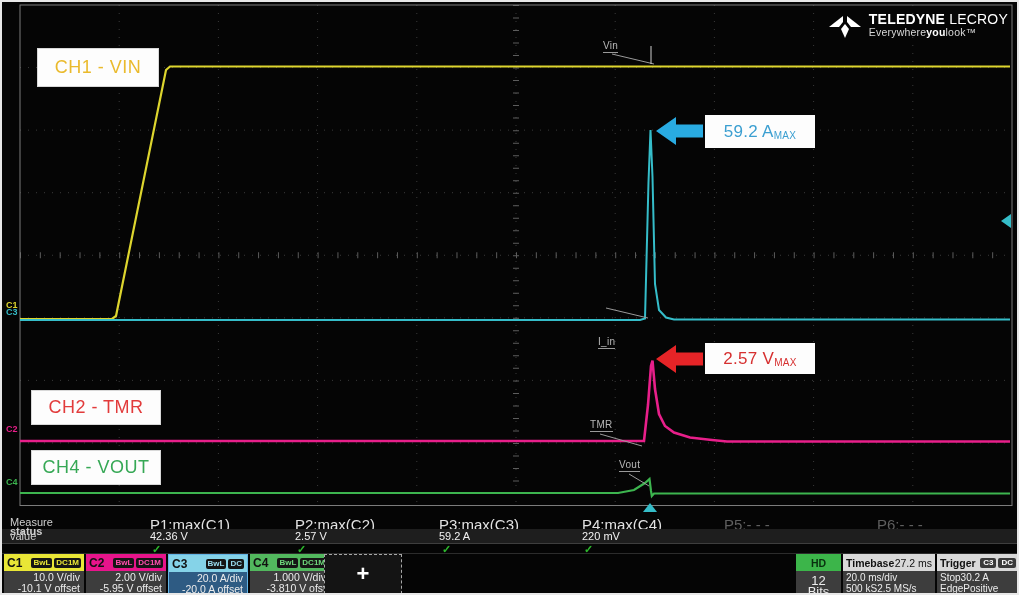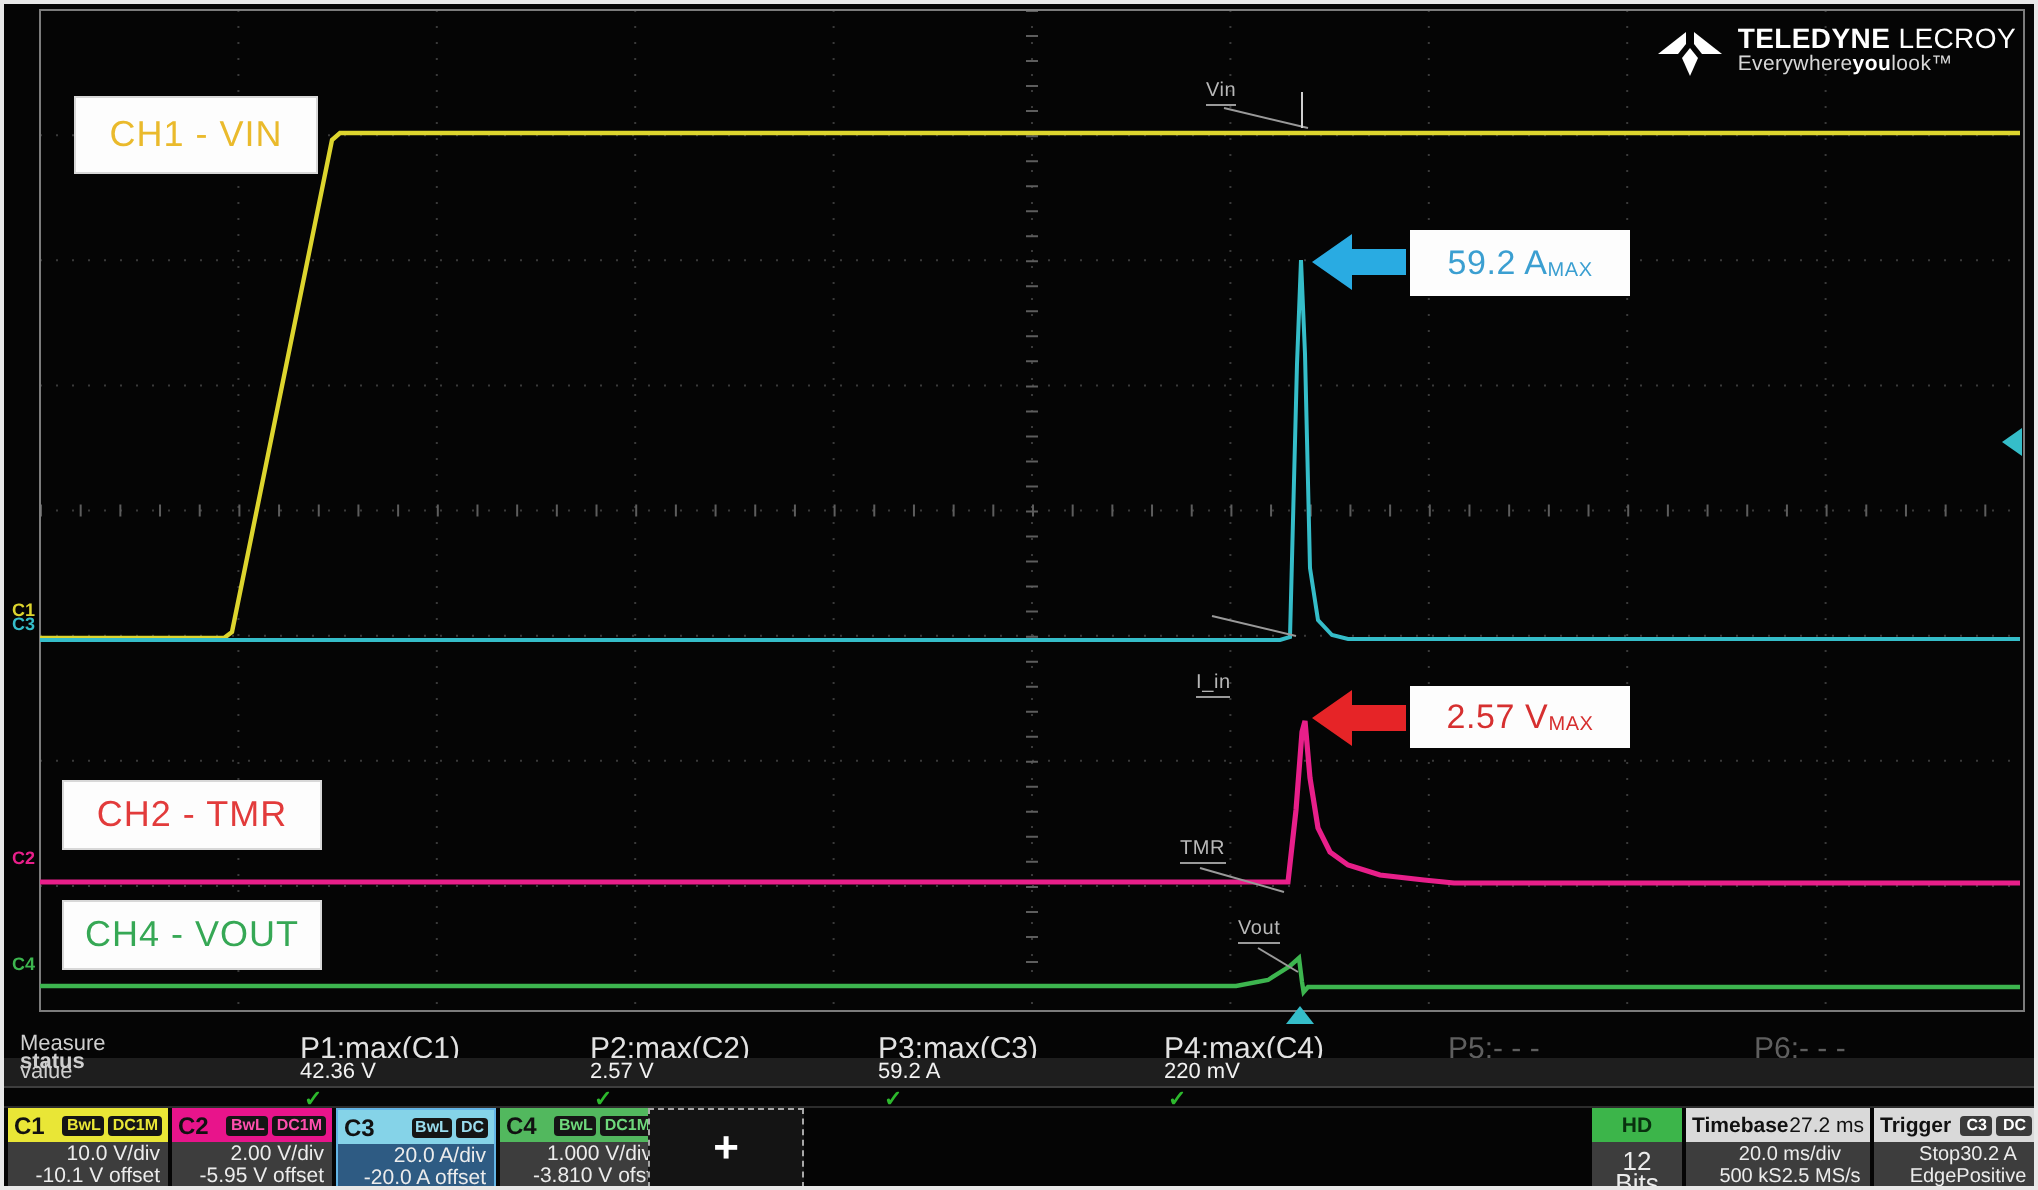--- a/index.html
+++ b/index.html
@@ -46,21 +46,21 @@
   .chbox{position:absolute; top:552px; width:80px; height:40px; box-sizing:border-box; background:#3d3d3d;}
   .chbox .hd{height:17px; display:flex; align-items:center; padding:0 3px; box-sizing:border-box;}
   .chbox .hd .cid{font-size:12px; font-weight:bold; color:#111; flex:0 0 auto;}
   .chbox .hd .badges{margin-left:auto; display:flex; gap:2px;}
   .badge{font-size:8px; font-weight:bold; background:#151515; border-radius:2px; padding:1px 2px; line-height:8px;}
   .chbox .bd{height:23px; text-align:right; padding:1px 4px 0 0; font-size:10.5px; color:#ececec; line-height:11px;}
   .panel{position:absolute; top:552px; height:40px; box-sizing:border-box; background:#3d3d3d;}
   .panel .phd{height:17px; background:#d9d9d9; color:#111; display:flex; align-items:center;
     padding:0 3px; box-sizing:border-box; font-size:10.5px; font-weight:bold;}
   .panel .pbd{font-size:10px; color:#ececec; line-height:11px; padding:1px 3px 0 3px;}
-  .prow{display:flex; justify-content:center;margin-left:12px;}
+  .prow{display:flex; justify-content:flex-start;}
   .tbadge{font-size:8px; font-weight:bold; background:#3a3a3a; color:#fff; border-radius:2px; padding:1px 3px; line-height:8px;}
   #plusbtn{position:absolute; left:322px; top:552px; width:78px; height:40px; box-sizing:border-box;
     background:#141414; border:1px dashed #a8a8a8; color:#fff; font-size:22px; font-weight:bold;
     display:flex; align-items:center; justify-content:center;}
   
   .c1h{background:#e9e636;} .c2h{background:#e8148b;} .c3h{background:#85d3e8;} .c4h{background:#52b85e;}
   .c1t{color:#e9e636;} .c2t{color:#ff4fae;} .c3t{color:#9adcee;} .c4t{color:#6fd87c;}
   #ch3box{border:1px solid #63b5e6;}
   #ch3box .bd{background:#2e5b83;}
   #hdbox .phd{background:#3cb54a; justify-content:center; color:#09300f;}

